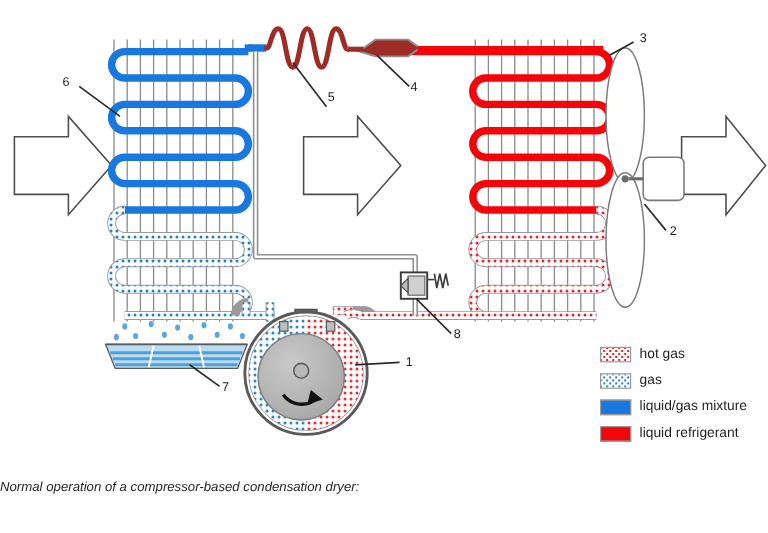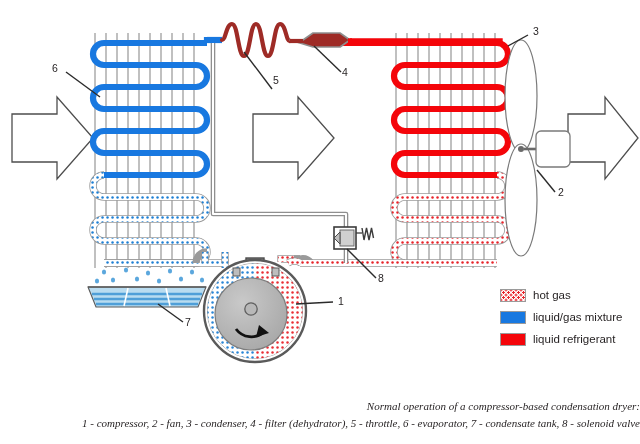--- a/index.html
+++ b/index.html
@@ -14,22 +14,22 @@
     background-image:radial-gradient(#e8232a 1.1px, transparent 1.2px),
                      radial-gradient(#e8232a 1.1px, transparent 1.2px);
     background-size:5px 5px,5px 5px;background-position:0 0,2.5px 2.5px;}
   .sw-gas{background-color:#ffffff;
     background-image:radial-gradient(#1e7fd4 1.1px, transparent 1.2px),
                      radial-gradient(#1e7fd4 1.1px, transparent 1.2px);
     background-size:5px 5px,5px 5px;background-position:0 0,2.5px 2.5px;}
   .sw-liqref{background:#f4050a;}
   .sw-liqmix{background:#1878e0;}
   .legend-label{font-size:11.5px;line-height:13px;color:#231f20;white-space:nowrap;}
-  .caption{position:absolute;left:0;top:398px;width:640px;text-align:right;
-           font-family:Liberation Serif, serif;font-style:italic;font-size:11px;
+  .caption{position:absolute;left:0;top:398px;width:640px;text-align:left;
+           font-family:Liberation Sans, sans-serif;font-style:italic;font-size:11px;
            line-height:17px;color:#231f20;}
   .caption-line{display:block;}
   .num{font-family:"Liberation Sans",sans-serif;font-size:10.5px;fill:#231f20;}
 </style>
 </head>
 <body>
 
 <div id="stage">
 
   <svg id="diagram" viewBox="0 0 640 380">
@@ -267,27 +267,30 @@
       <text class="num" x="381" y="282" text-anchor="middle">8</text>
     </g>
   </svg>
 
   <div class="legend">
     <div class="legend-row">
       <span class="swatch sw-hotgas"></span>
       <span class="legend-label">hot gas</span>
     </div>
     <div class="legend-row">
+      <span class="swatch sw-gas"></span>
+      <span class="legend-label">gas</span>
+    </div>
+    <div class="legend-row">
       <span class="swatch sw-liqmix"></span>
       <span class="legend-label">liquid/gas mixture</span>
     </div>
     <div class="legend-row">
       <span class="swatch sw-liqref"></span>
       <span class="legend-label">liquid refrigerant</span>
     </div>
   </div>
 
   <div class="caption">
     <span class="caption-line">Normal operation of a compressor-based condensation dryer:</span>
-    <span class="caption-line">1 - compressor, 2 - fan, 3 - condenser, 4 - filter (dehydrator), 5 - throttle, 6 - evaporator, 7 - condensate tank, 8 - solenoid valve</span>
   </div>
 
 </div>
 
 </body></html>

